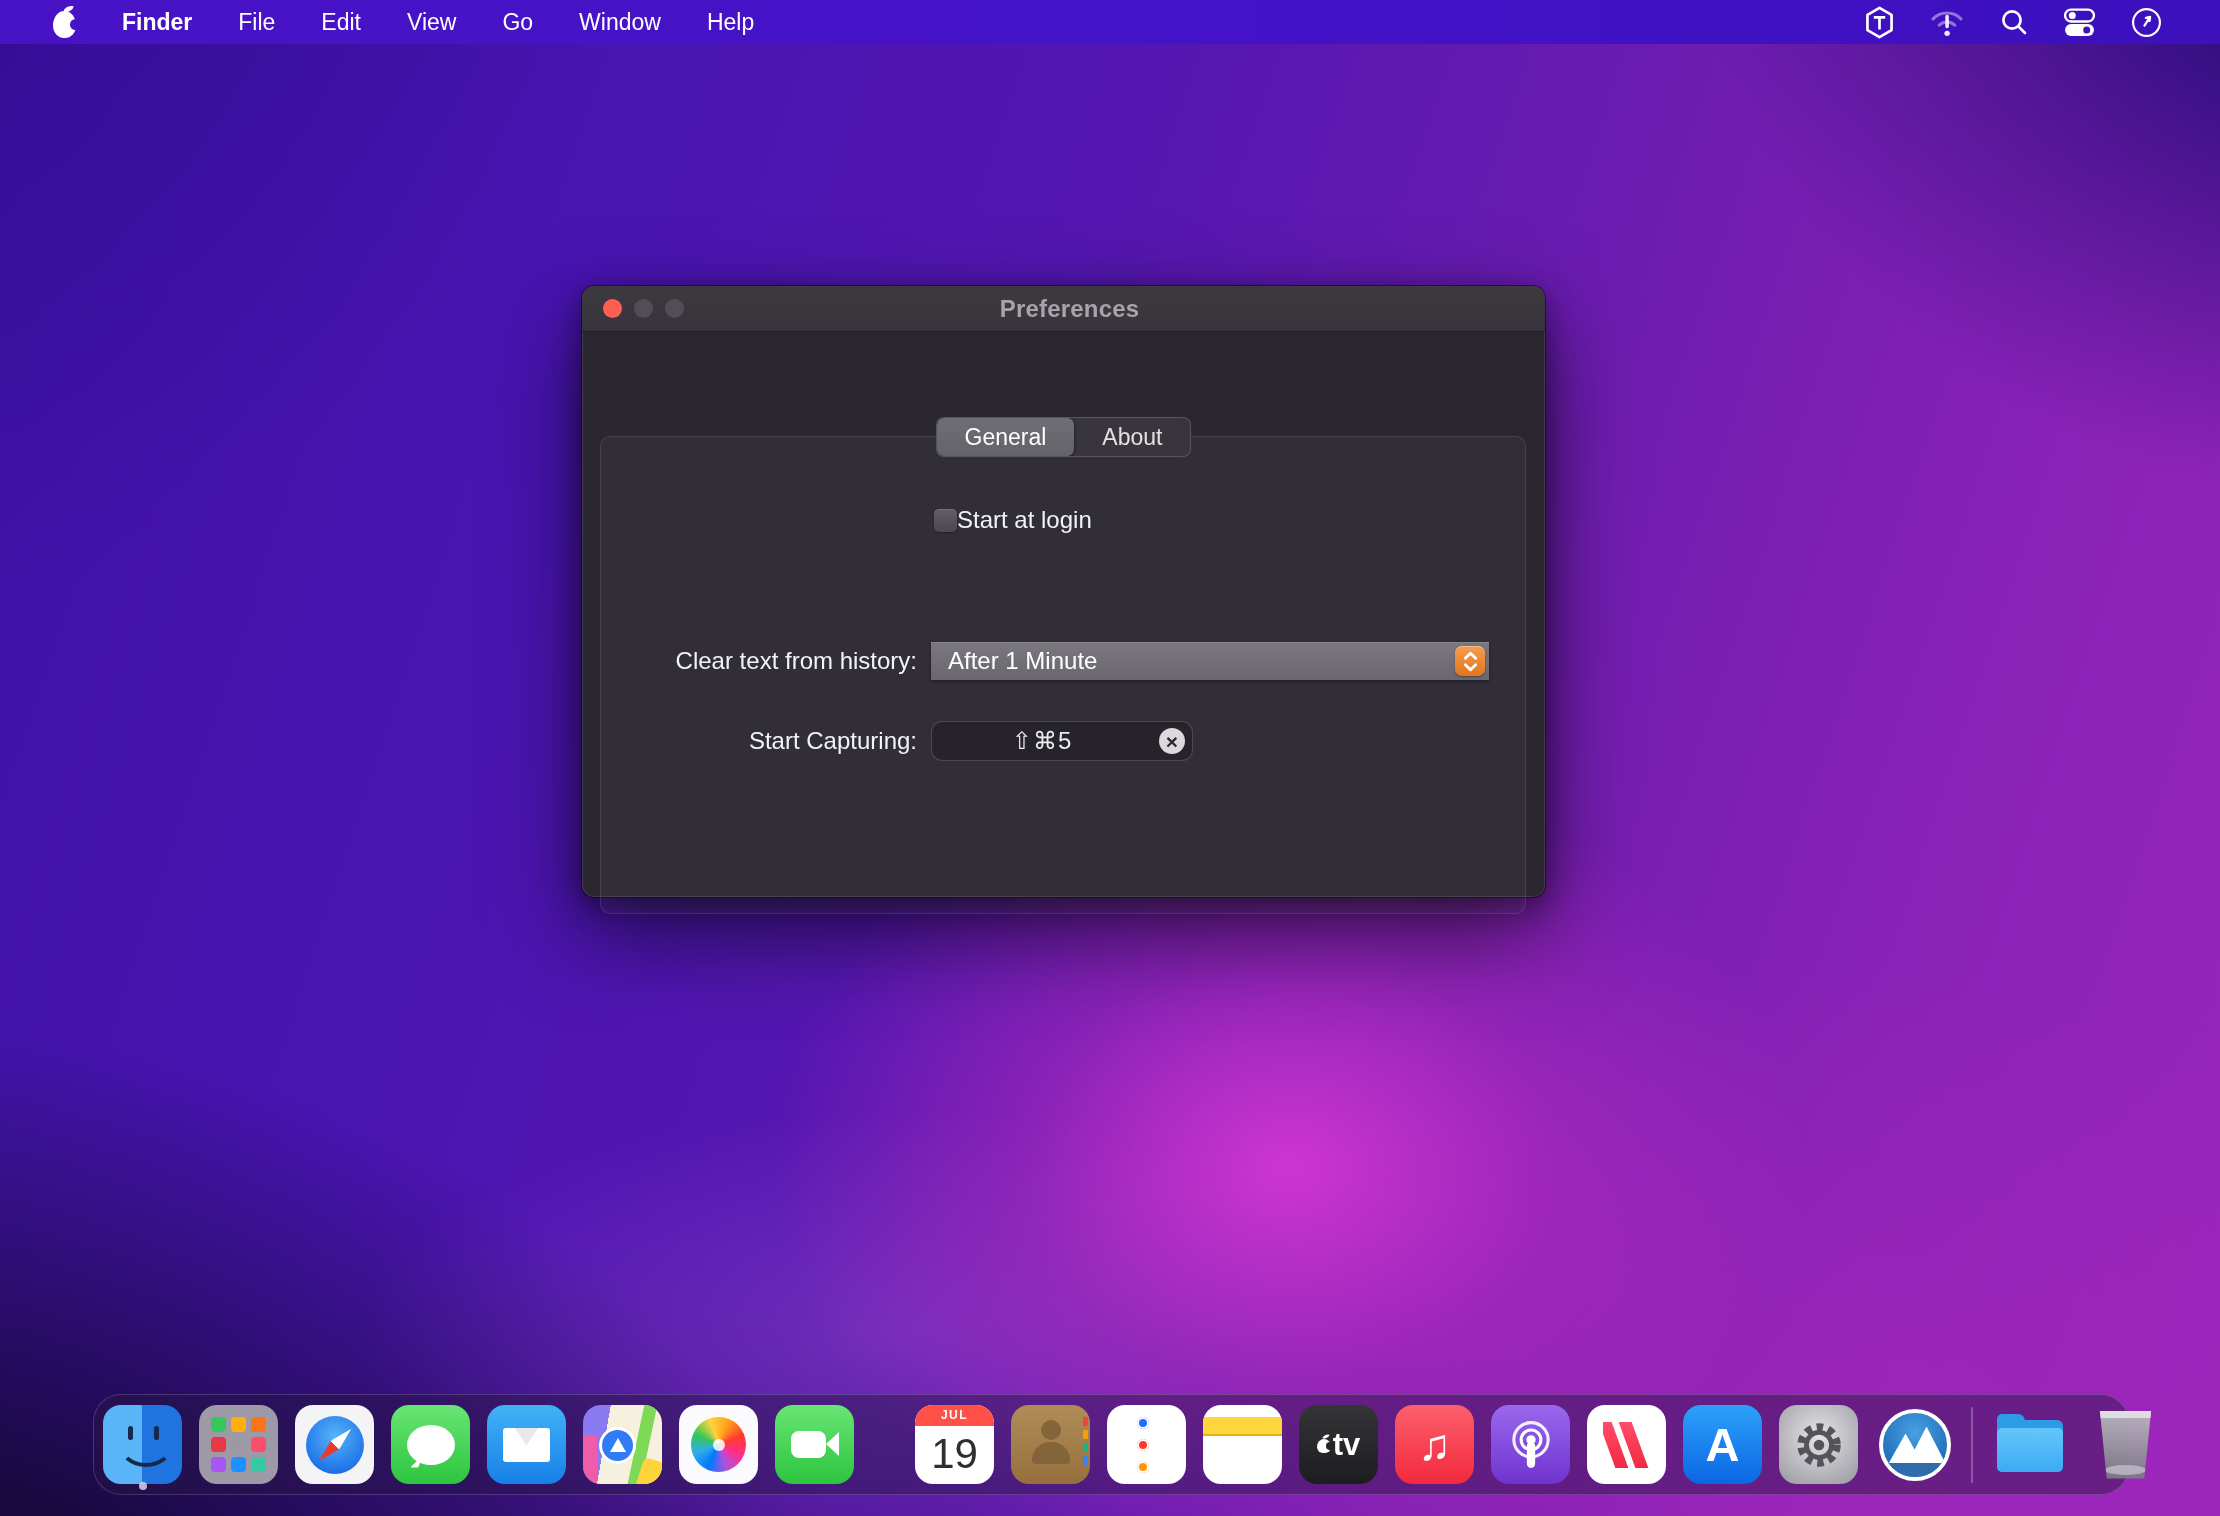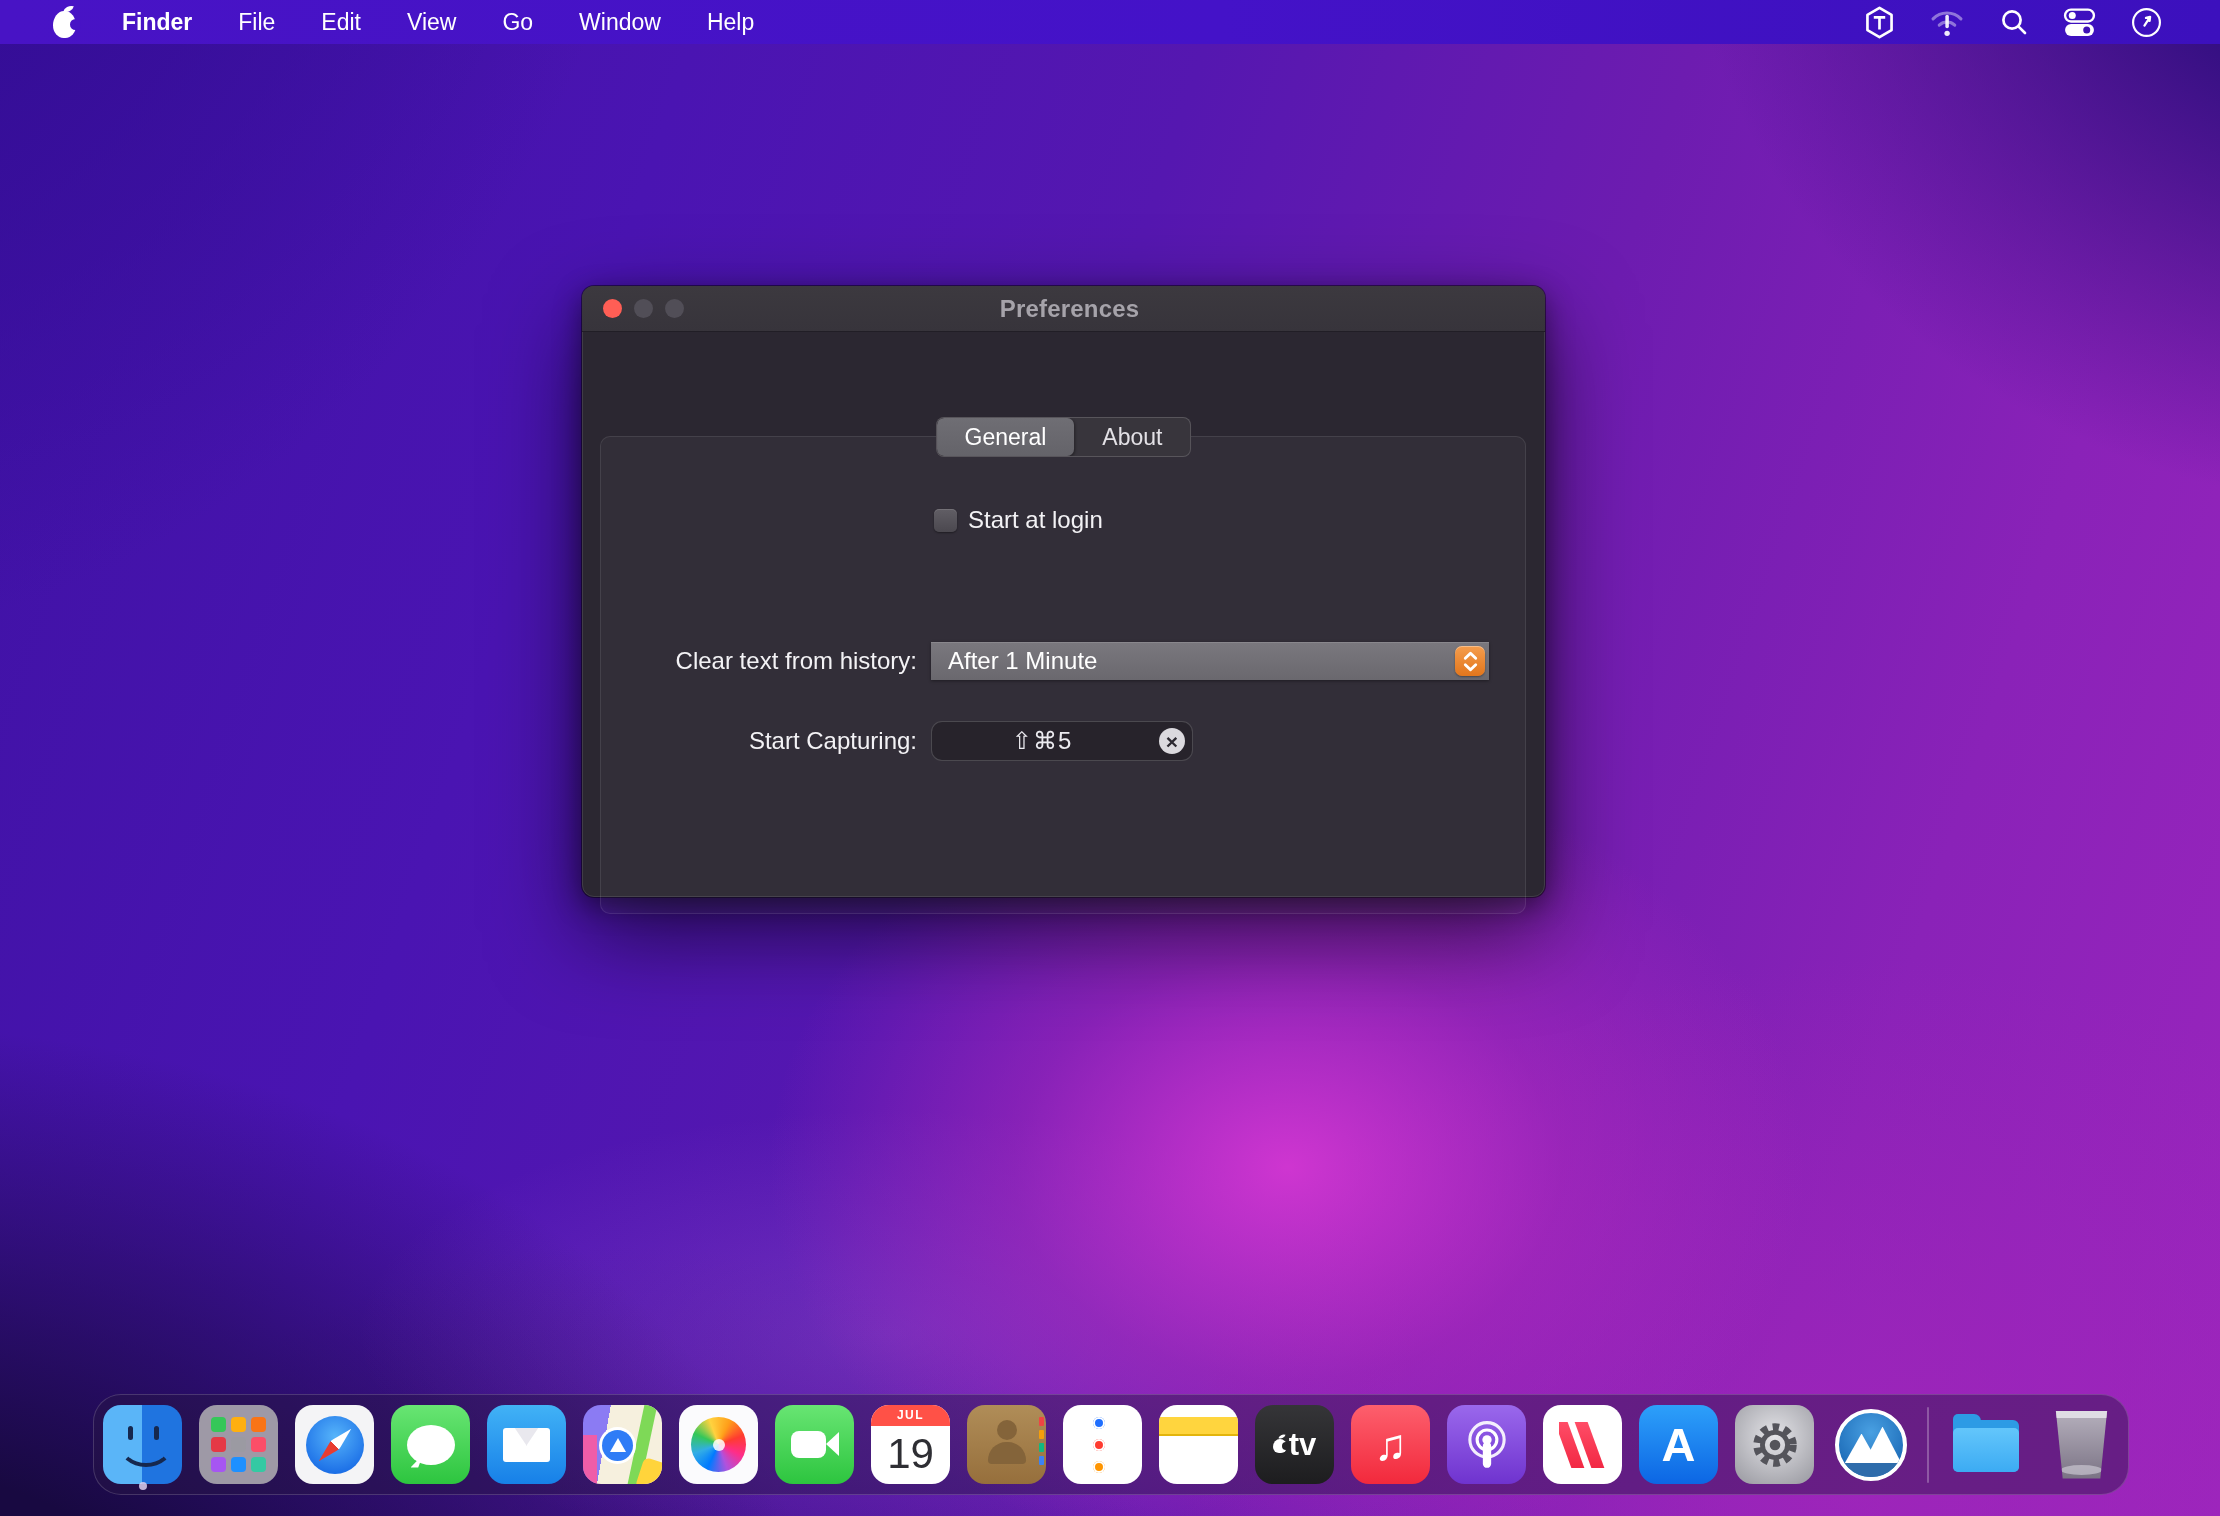--- a/index.html
+++ b/index.html
@@ -76,21 +76,21 @@
     border-radius:8px; padding:0; z-index:2; overflow:hidden;
   }
   .tab {
     height:38px; line-height:38px; padding:0 28px; font-size:23px; color:#e3e1e6; cursor:default;
   }
   .tab.selected {
     background:linear-gradient(#6f6e74,#646369); color:#ffffff; border-radius:7px;
     box-shadow:0 1px 3px rgba(0,0,0,0.4);
   }
 
-  .cbrow { position:absolute; display:flex; align-items:center; gap:11px; }
+  .cbrow { position:absolute; display:flex; align-items:center; gap:0; }
   .cbrow1 { left:352px; top:174px; }
   .cbrow2 { left:352px; top:246px; }
   .checkbox {
     width:23px; height:23px; border-radius:5px; flex:none;
     background:linear-gradient(#615e65,#4b484f);
     box-shadow:inset 0 1px 0 rgba(255,255,255,0.12), 0 1px 2px rgba(0,0,0,0.4);
   }
   .cb-label { font-size:24px; color:#f3f2f5; white-space:nowrap; }
 
   .flabel {
@@ -184,21 +184,21 @@
   .maps-loc::before { content:""; border-left:8px solid transparent; border-right:8px solid transparent;
       border-bottom:14px solid #fff; margin-top:-2px; }
   
   .dk-photos { background:#fbfbfd; }
   .ph-flower { width:55px; height:55px; border-radius:50%;
       background:conic-gradient(from -20deg,#ffd23f,#ff9f1a,#ff3b30,#ff2d88,#af52de,#007aff,#32ade6,#34c759,#ffd23f);
       position:relative; }
   .ph-flower::after { content:""; position:absolute; left:50%; top:50%; width:12px; height:12px;
       transform:translate(-50%,-50%); background:rgba(255,255,255,0.85); border-radius:50%; }
   
-  .dk-calendar { background:#fff; flex-direction:column; display:flex; }
+  .dk-calendar { background:#fff; flex-direction:column; display:flex;margin-left:44px; }
   .cal-head { width:100%; height:21px; background:#ff5147; color:#fff; font-size:12px; font-weight:700;
       letter-spacing:1.5px; text-align:center; line-height:21px; }
   .cal-day { flex:1; width:100%; text-align:center; font-size:42px; font-weight:300; color:#2e2e33; line-height:56px; }
   
   .dk-contacts { background:linear-gradient(#b08d58,#966f3c); }
   .ct-head { position:absolute; left:50%; top:15px; transform:translateX(-50%); width:20px; height:20px;
       border-radius:50%; background:#84643a; }
   .ct-body { position:absolute; left:50%; top:37px; transform:translateX(-50%); width:38px; height:22px;
       border-radius:19px 19px 4px 4px; background:#84643a; }
   .ct-tabs { position:absolute; right:2px; top:12px; width:5px; height:9px; background:#ef4444;

